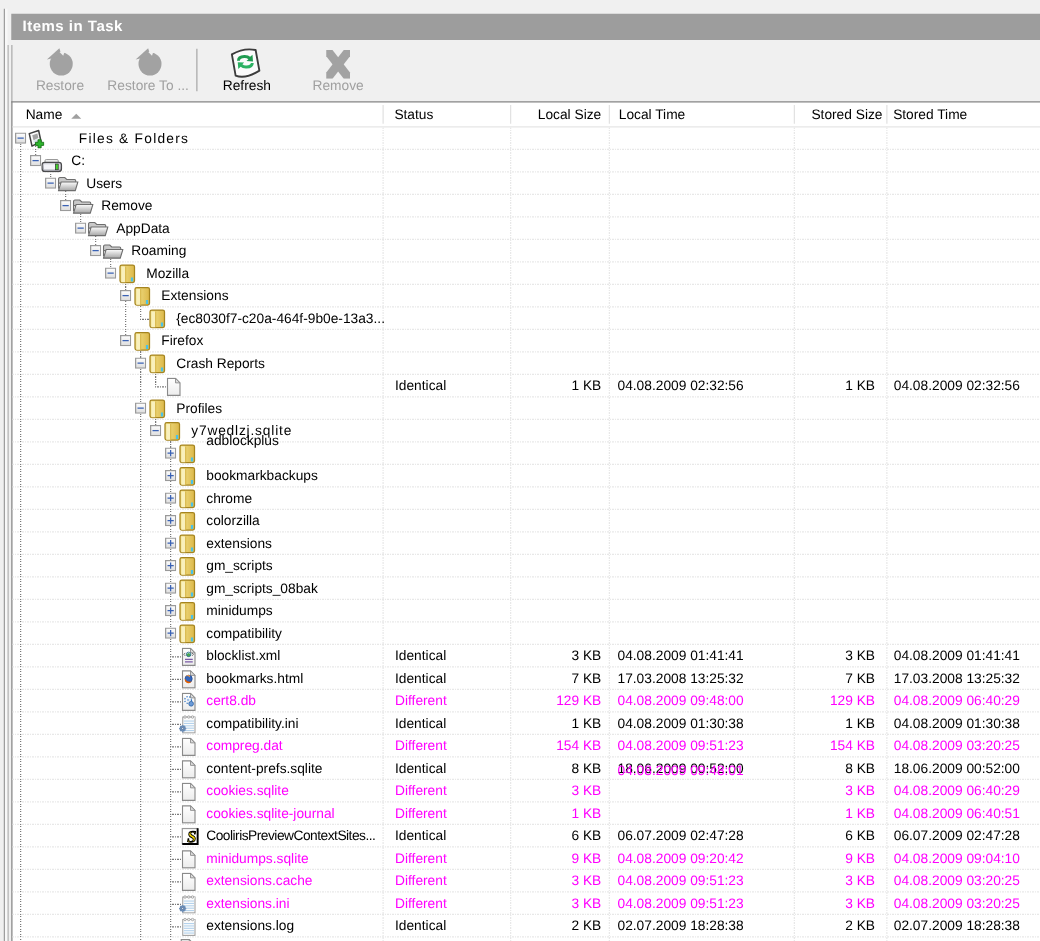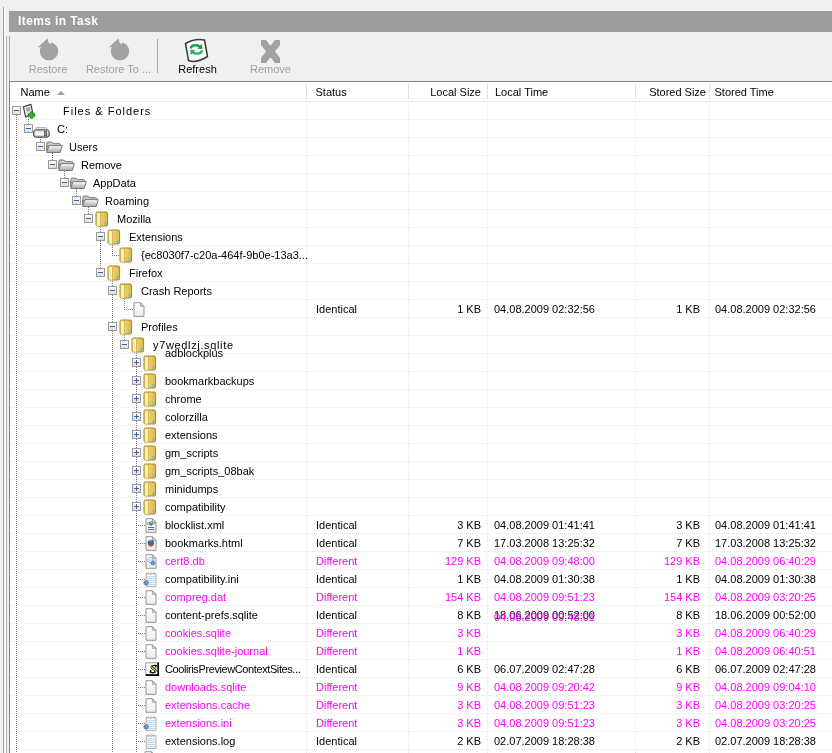--- a/index.html
+++ b/index.html
@@ -521,21 +521,21 @@
 <div class="txt" style="left:316px;top:660px;color:#000000">Identical</div>
 <div class="txt r" style="right:351px;top:660px;color:#000000">6 KB</div>
 <div class="txt" style="left:494px;top:660px;color:#000000">06.07.2009 02:47:28</div>
 <div class="txt r" style="right:132px;top:660px;color:#000000">6 KB</div>
 <div class="txt" style="left:715px;top:660px;color:#000000">06.07.2009 02:47:28</div>
 <div class="hdot" style="left:136px;top:687px;width:9px"></div>
 <svg class="abs" style="left:145px;top:680px" width="12" height="15">
       <path d="M1,0.7 H7.4 L11,4.3 V14.3 H1 Z" fill="url(#gw)" stroke="#8a8a8a" stroke-width="0.9"></path>
       <path d="M7.4,0.7 V4.3 H11 Z" fill="#dcdcdc" stroke="#8a8a8a" stroke-width="0.7"></path>
     </svg>
-<div class="txt" style="left:165px;top:678px;color:#ff00ff">downloads.sqlite</div>
+<div class="txt" style="left:165px;top:678px;color:#ff00ff">minidumps.sqlite</div>
 <div class="txt" style="left:316px;top:678px;color:#ff00ff">Different</div>
 <div class="txt r" style="right:351px;top:678px;color:#ff00ff">9 KB</div>
 <div class="txt" style="left:494px;top:678px;color:#ff00ff">04.08.2009 09:20:42</div>
 <div class="txt r" style="right:132px;top:678px;color:#ff00ff">9 KB</div>
 <div class="txt" style="left:715px;top:678px;color:#ff00ff">04.08.2009 09:04:10</div>
 <div class="hdot" style="left:136px;top:705px;width:9px"></div>
 <svg class="abs" style="left:145px;top:698px" width="12" height="15">
       <path d="M1,0.7 H7.4 L11,4.3 V14.3 H1 Z" fill="url(#gw)" stroke="#8a8a8a" stroke-width="0.9"></path>
       <path d="M7.4,0.7 V4.3 H11 Z" fill="#dcdcdc" stroke="#8a8a8a" stroke-width="0.7"></path>
     </svg>

